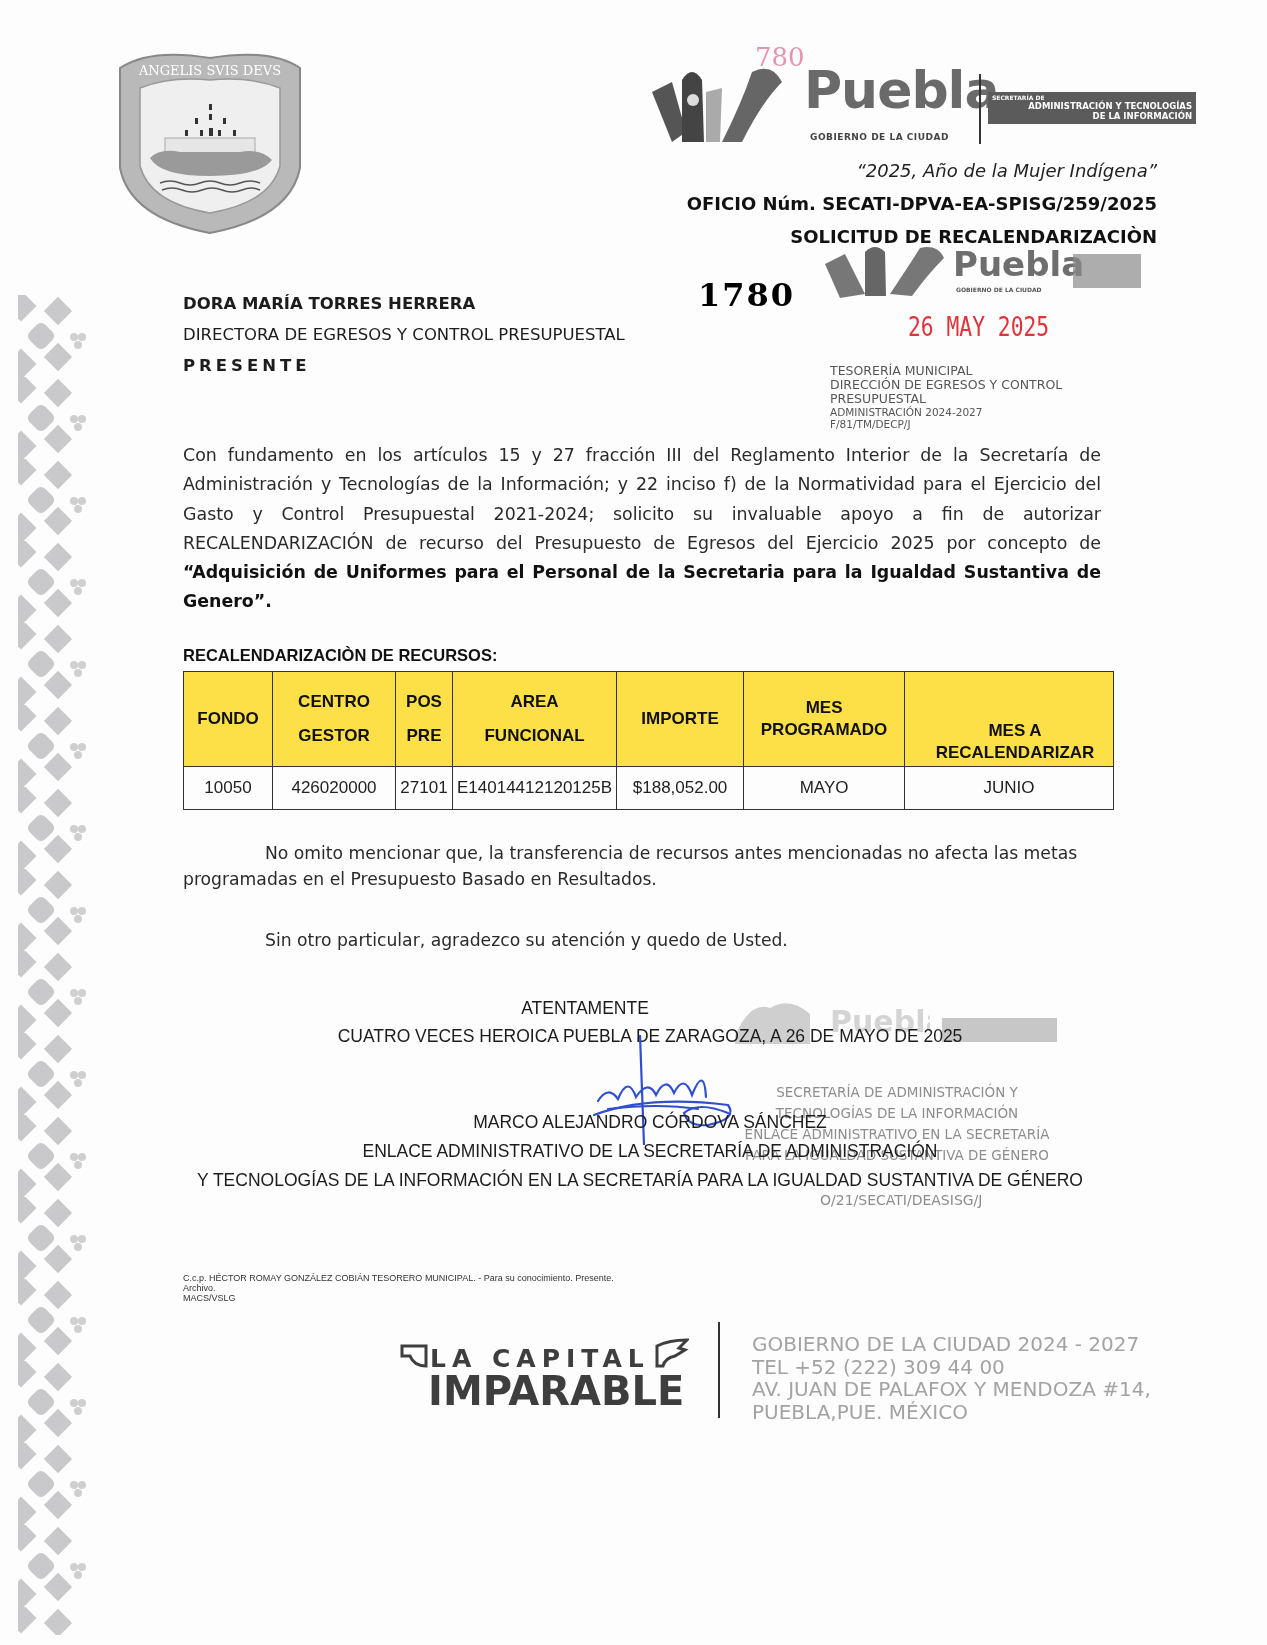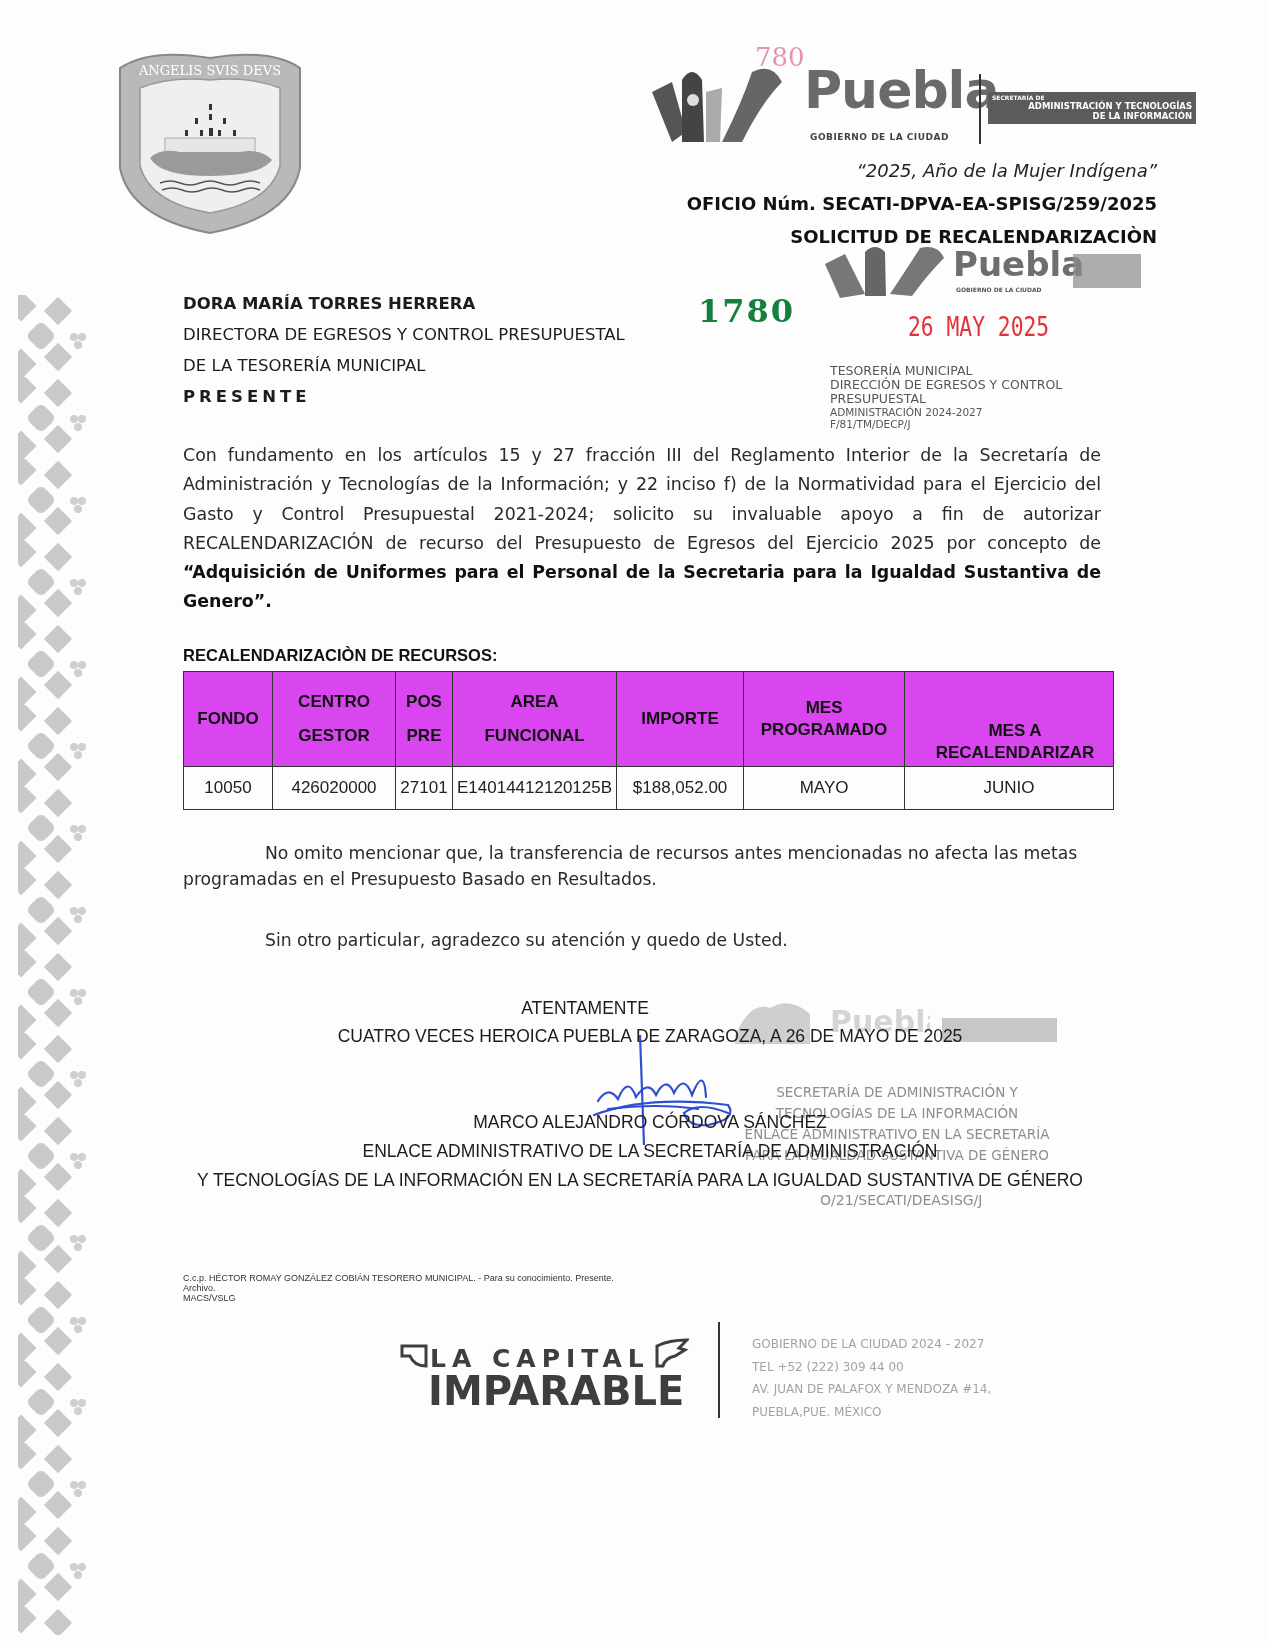--- a/index.html
+++ b/index.html
@@ -31,40 +31,40 @@
   .right-head { position: absolute; right: 110px; text-align: right; }
   #year-motto { top: 160px; font: italic 18px "DejaVu Sans", sans-serif; color: #222; }
   #oficio-num { top: 193px; font: bold 18px "DejaVu Sans", sans-serif; color: #111; }
   #solicitud-title { top: 226px; font: bold 18px "DejaVu Sans", sans-serif; color: #111; }
 
   
   #received-logo { position: absolute; left: 860px; top: 250px; width: 280px; height: 52px; }
   #received-logo .pw { position:absolute; left:93px; top:-6px; font: bold 34px "DejaVu Sans", sans-serif; color:#6e6e6e; }
   #received-logo .gc { position:absolute; left:96px; top:36px; font: bold 6px "DejaVu Sans", sans-serif; color:#555; }
   #received-logo .bx { position:absolute; left:213px; top:4px; width:68px; height:34px; background:#8a8a8a; opacity:.7; }
-  #stamp-number { position: absolute; left: 698px; top: 276px; font: bold 32px "DejaVu Serif", serif; color: #15803d; letter-spacing: 2px; margin-top: 16px; }
+  #stamp-number { position: absolute; left: 698px; top: 276px; font: bold 32px "DejaVu Serif", serif; color: #000000; letter-spacing: 2px; }
   #stamp-date { position: absolute; left: 908px; top: 312px; font: 26px "DejaVu Sans Mono", monospace; color: #e2323a; letter-spacing: 0px; transform: scaleX(0.82); transform-origin: left; }
   #stamp-office { position: absolute; left: 830px; top: 364px; width: 290px; text-align: left; color: #555; font-family: "DejaVu Sans", sans-serif; }
   #stamp-office div { font-size: 12.5px; line-height: 14px; }
   #stamp-office .sm { font-size: 10.5px; line-height: 12px; }
 
   
   #addressee { position: absolute; left: 183px; top: 288px; }
   #addressee .line { font-size: 16.5px; line-height: 31px; color: #1c1c1c; }
   #addressee .bold { font-weight: bold; }
   #addressee .spaced { font-weight: bold; letter-spacing: 4px; }
 
   
   #body-para { position: absolute; left: 183px; top: 441px; width: 918px; font-size: 17.4px; line-height: 29.3px; text-align: justify; color: #2a2a2a; }
   #body-para .concept { font-weight: bold; color: #111; }
 
   #table-title { position: absolute; left: 183px; top: 646px; font: bold 16.5px "Liberation Sans", sans-serif; color: #111; }
   #recal-table { position: absolute; left: 183px; top: 671px; border-collapse: collapse; font-family: "Liberation Sans", sans-serif; }
   #recal-table th, #recal-table td { border: 1.5px solid #333; text-align: center; }
-  #recal-table th { background: #d946ef; font-weight: bold; font-size: 17px; line-height: 34px; height: 92px; padding: 0 6px; color: #111; }
+  #recal-table th { background: #fde047; font-weight: bold; font-size: 17px; line-height: 34px; height: 92px; padding: 0 6px; color: #111; }
   #recal-table td { font-size: 17px; height: 42px; padding: 0 4px; color: #222; }
   #recal-table th.bottom-align { vertical-align: bottom; line-height: 22px; padding-bottom: 2px; padding-left: 18px; }
   #recal-table th.mes-prog { line-height: 22px; }
 
   .para { position: absolute; left: 183px; width: 920px; font-size: 17.2px; line-height: 26px; color: #2a2a2a; }
   #para-2 { top: 840px; text-indent: 82px; }
   #para-3 { top: 927px; left: 265px; }
 
   
   .sig-line { position: absolute; left: 183px; width: 1100px; text-align: center; font-size: 16.8px; color: #1c1c1c; font-family: "Liberation Sans", sans-serif; }
@@ -83,21 +83,21 @@
   #stamp2-office div { white-space: nowrap; }
   #stamp2-code { position: absolute; left: 820px; top: 1192px; color: #8d8d8d; font-size: 14px; }
 
   #ccp { position: absolute; left: 183px; top: 1273px; font: 9px "Liberation Sans", sans-serif; color: #333; line-height: 10px; }
 
   
   #footer-brand { position: absolute; left: 400px; top: 1338px; width: 300px; height: 80px; }
   #footer-brand .top { position:absolute; left: 30px; top: 6px; font: bold 25px "DejaVu Sans", sans-serif; letter-spacing: 6px; color: #3e3e3e; }
   #footer-brand .big { position:absolute; left: 28px; top: 30px; font: bold 40px "DejaVu Sans", sans-serif; color: #3e3e3e; letter-spacing: 0px; }
   #footer-divider { position: absolute; left: 718px; top: 1322px; width: 2px; height: 96px; background: #333; }
-  #footer-contact { position: absolute; left: 752px; top: 1333px; color: #a3a3a3; font-size: 12px; line-height: 22.5px; }
+  #footer-contact { position: absolute; left: 752px; top: 1333px; color: #a3a3a3; font-size: 20px; line-height: 22.5px; }
 </style>
 </head>
 <body>
 
 <svg id="side-pattern" viewBox="0 0 80 1340">
   <defs>
     <pattern id="tile" width="80" height="82" patternUnits="userSpaceOnUse">
       <rect x="-8" y="0" width="22" height="22" transform="rotate(45 3 11)" fill="#c9c9cc"></rect>
       <rect x="30" y="6" width="20" height="20" transform="rotate(45 40 16)" fill="#c9c9cc"></rect>
       <rect x="12" y="30" width="22" height="22" rx="6" transform="rotate(45 23 41)" fill="#c9c9cc"></rect>
@@ -174,21 +174,20 @@
   <div>TESORERÍA MUNICIPAL</div>
   <div>DIRECCIÓN DE EGRESOS Y CONTROL</div>
   <div>PRESUPUESTAL</div>
   <div class="sm">ADMINISTRACIÓN 2024-2027</div>
   <div class="sm">F/81/TM/DECP/J</div>
 </div>
 
 <div id="addressee">
   <div class="line bold">DORA MARÍA TORRES HERRERA</div>
   <div class="line">DIRECTORA DE EGRESOS Y CONTROL PRESUPUESTAL</div>
-  <div class="line">DE LA TESORERÍA MUNICIPAL</div>
   <div class="line spaced">PRESENTE</div>
 </div>
 
 <div id="body-para"><span>Con fundamento en los artículos 15 y 27 fracción III del Reglamento Interior de la Secretaría de Administración y Tecnologías de la Información; y 22 inciso f) de la Normatividad para el Ejercicio del Gasto y Control Presupuestal 2021-2024; solicito su invaluable apoyo a fin de autorizar RECALENDARIZACIÓN de recurso del Presupuesto de Egresos del Ejercicio 2025 por concepto de </span><span class="concept">“Adquisición de Uniformes para el Personal de la Secretaria para la Igualdad Sustantiva de Genero”.</span></div>
 
 <div id="table-title">RECALENDARIZACIÒN DE RECURSOS:</div>
 <table id="recal-table">
   <thead>
     <tr>
       <th style="width:76px"><span>FONDO</span></th>

